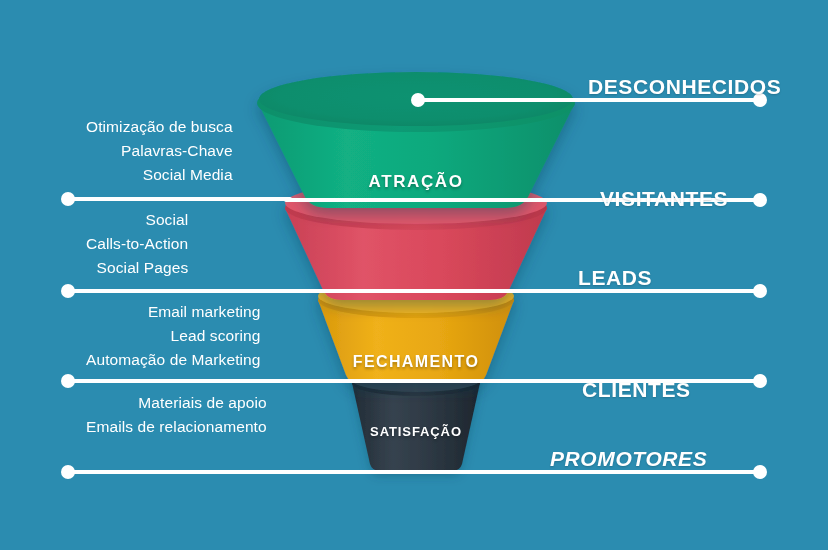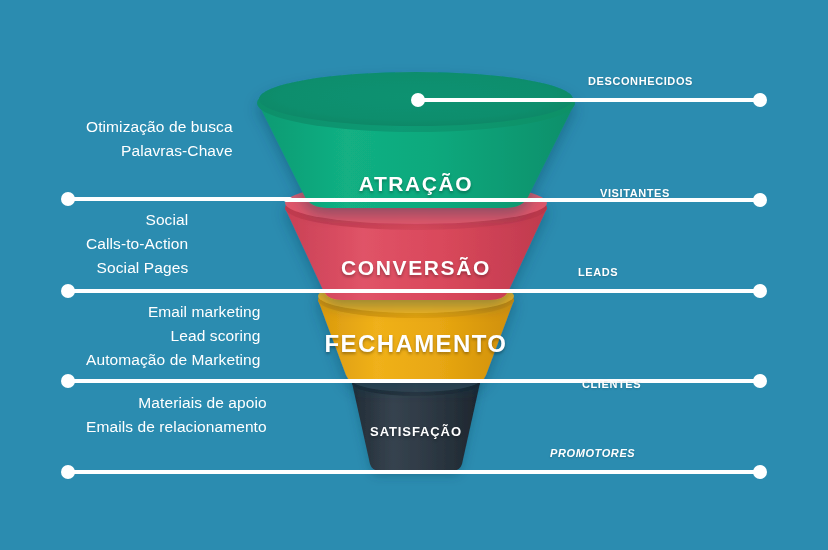--- a/index.html
+++ b/index.html
@@ -28,21 +28,21 @@
     font-size: 15.5px;
     line-height: 24px;
     letter-spacing: 0.1px;
     white-space: nowrap;
     font-weight: 400;
   }
   .left-list div { white-space: nowrap; text-align: right; }
   .right-label {
     position: absolute;
     color: #ffffff;
-    font-size: 11px;
+    font-size: 21px;
     font-weight: 700;
     letter-spacing: 0.6px;
     white-space: nowrap;
     text-shadow: 0 1px 2px rgba(0,0,0,0.18);
   }
   .stage-label {
     position: absolute;
     color: #ffffff;
     font-weight: 700;
     white-space: nowrap;
@@ -157,28 +157,28 @@
       <circle cx="760" cy="200" r="7"></circle>
       <circle cx="68" cy="291" r="7"></circle>
       <circle cx="760" cy="291" r="7"></circle>
       <circle cx="68" cy="381" r="7"></circle>
       <circle cx="760" cy="381" r="7"></circle>
       <circle cx="68" cy="472" r="7"></circle>
       <circle cx="760" cy="472" r="7"></circle>
     </g>
   </svg>
 
-  <div class="stage-label" style="left:316px; top:172px; width:200px; font-size:21px; letter-spacing:1.6px;">ATRAÇÃO</div>
-  <div class="stage-label" style="left:316px; top:256px; width:200px; font-size:21px; letter-spacing:1.6px;">CONVERSÃO</div>
-  <div class="stage-label" style="left:316px; top:330px; width:200px; font-size:24px; letter-spacing:1.4px;">FECHAMENTO</div>
+  <div class="stage-label" style="left:316px; top:172px; width:200px; font-size:17px; letter-spacing:1.6px;">ATRAÇÃO</div>
+  <div class="stage-label" style="left:316px; top:353px; width:200px; font-size:16px; letter-spacing:1.4px;">FECHAMENTO</div>
   <div class="stage-label" style="left:341px; top:424px; width:150px; font-size:13px; letter-spacing:0.9px;">SATISFAÇÃO</div>
 
   <div class="left-list" style="left:86px; top:115px;">
     <div>Otimização de busca</div>
     <div>Palavras-Chave</div>
+    <div>Social Media</div>
   </div>
 
   <div class="left-list" style="left:86px; top:208px;">
     <div>Social</div>
     <div>Calls-to-Action</div>
     <div>Social Pages</div>
   </div>
 
   <div class="left-list" style="left:86px; top:300px;">
     <div>Email marketing</div>

